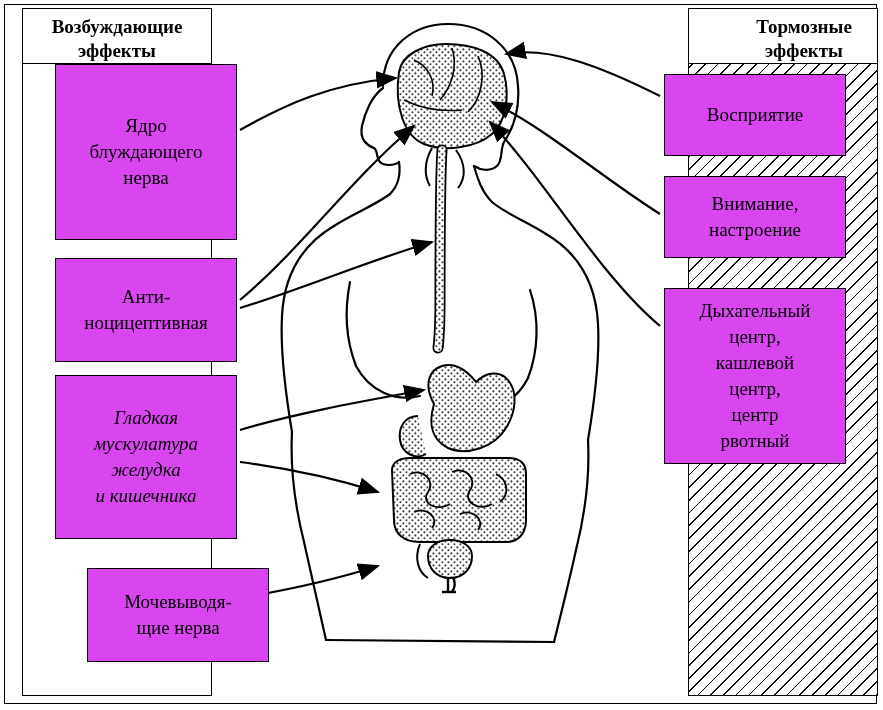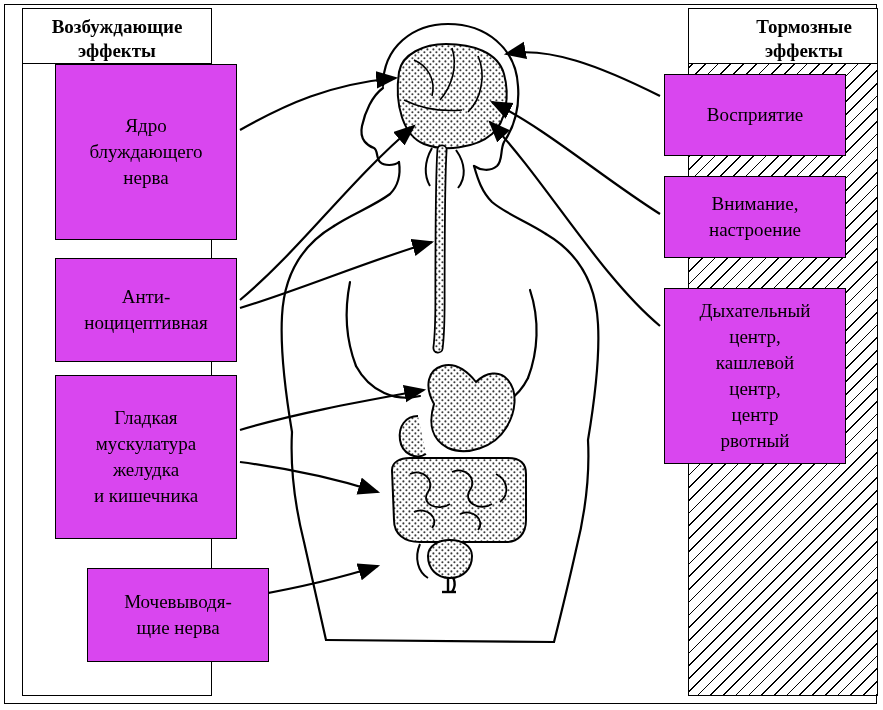--- a/index.html
+++ b/index.html
@@ -222,21 +222,21 @@
     </div>
   </div>
 
   <div class="box" style="left:55px; top:258px; width:182px; height:104px;">
     <div>
       <span>Анти-</span>
       <span>ноцицептивная</span>
     </div>
   </div>
 
-  <div class="box" style="left:55px; top:375px; width:182px; height:164px;">
+  <div class="box" style="left:55px; top:375px; width:182px; height:164px;font-style:italic;">
     <div>
       <span>Гладкая</span>
       <span>мускулатура</span>
       <span>желудка</span>
       <span>и кишечника</span>
     </div>
   </div>
 
   <div class="box" style="left:42px; top:568px; width:182px; height:94px;margin-left:45px;">
     <div>

